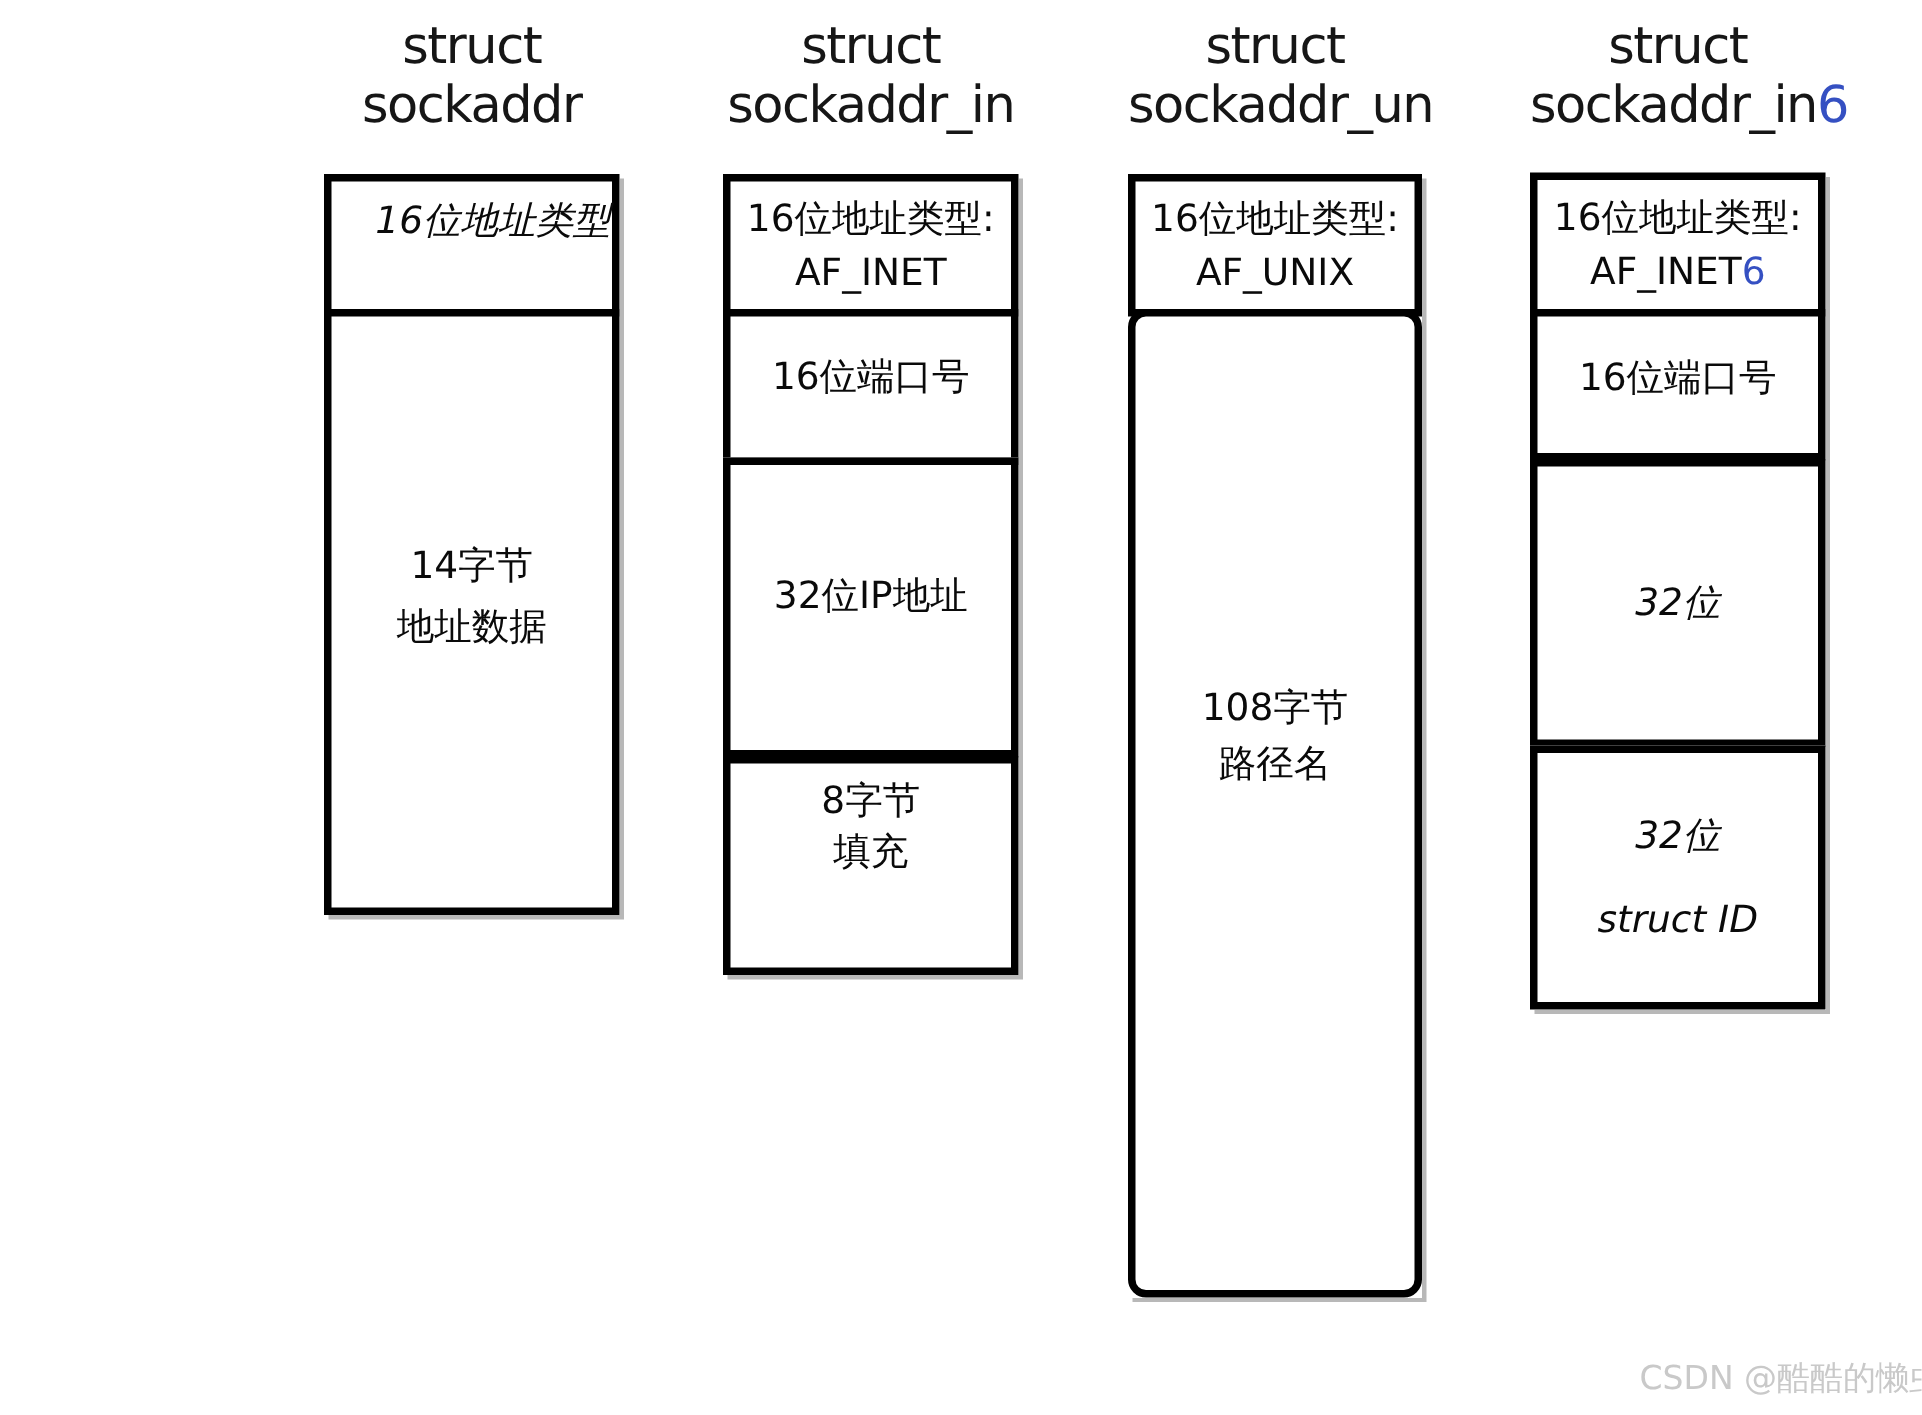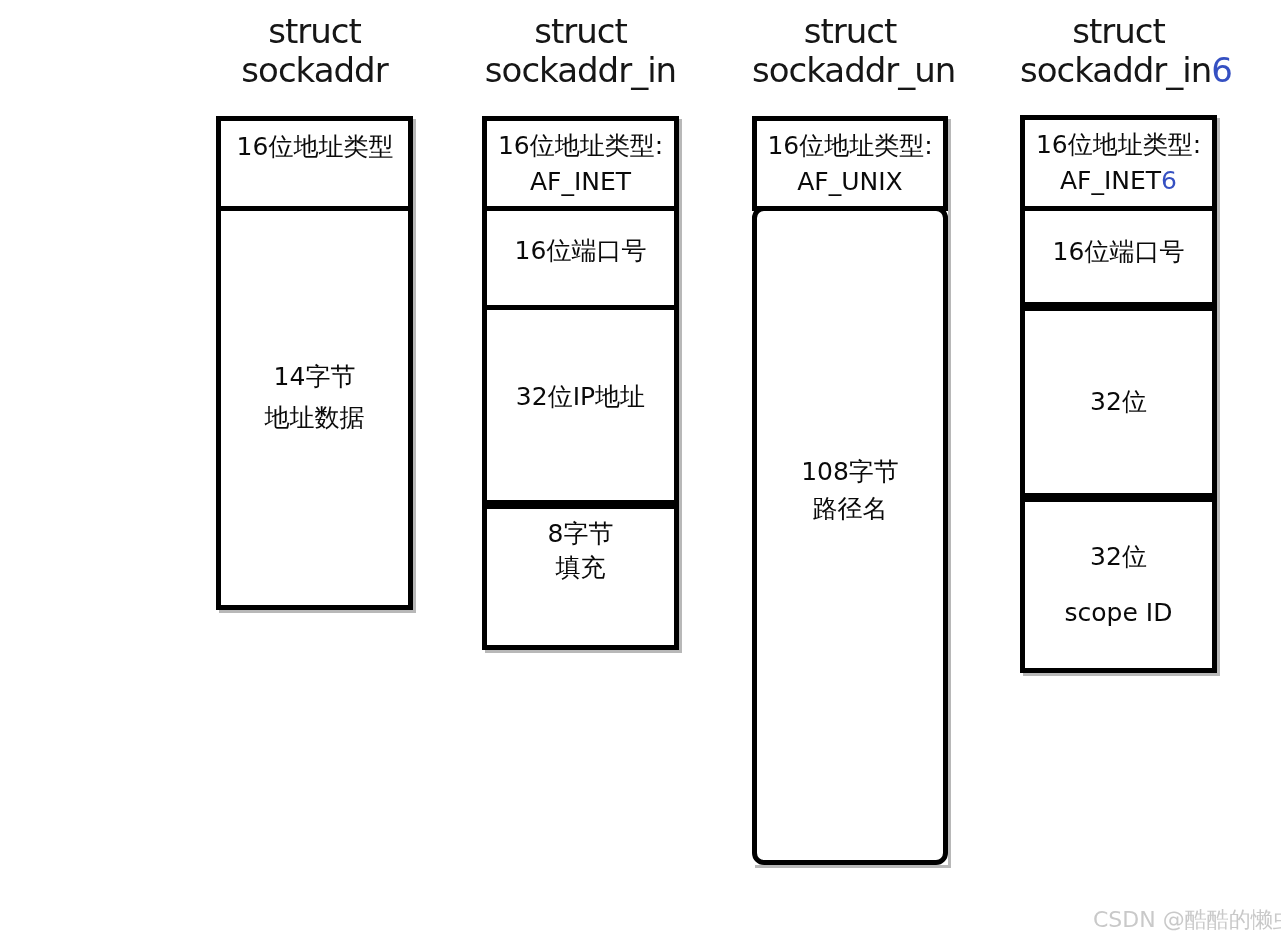--- a/index.html
+++ b/index.html
@@ -51,25 +51,26 @@
     align-items:center;justify-content:center;
     text-align:center;
     font-size:25px;line-height:36px;
     color:var(--text);
   }
   .cell + .cell{margin-top:-5px;}   
   .cell.sep{margin-top:-1px;}        
 
   .cell.top-left{
     justify-content:flex-start;
-    align-items:center;
+    align-items:flex-end;
     text-align:left;
     padding:8px 1px 0 2px;
+    font-style:italic;
   }
-  .loose{line-height:56px;}          
+  .loose{line-height:56px;font-style:italic;}          
   .lh41{line-height:41px;}
   .lh37{line-height:37px;border-radius:12px;}
   .lh34{line-height:34px;}
 
   .six{color:var(--six-accent);}
 
   .watermark{
     position:absolute;left:1093px;top:905px;
     font-size:22px;line-height:30px;
     color:var(--watermark);
@@ -143,19 +144,19 @@
       <span><span>AF_INET</span><span class="six">6</span></span>
     </div>
     <div class="cell" style="height:101px;padding-bottom:10px">
       <span>16位端口号</span>
     </div>
     <div class="cell sep loose" style="height:192px">
       <span>32位</span>
     </div>
     <div class="cell sep loose" style="height:176px">
       <span>32位</span>
-      <span>scope ID</span>
+      <span>struct ID</span>
     </div>
   </div>
 
   <div class="watermark">CSDN @酷酷的懒虫</div>
 
 </div>
 
 </body></html>

